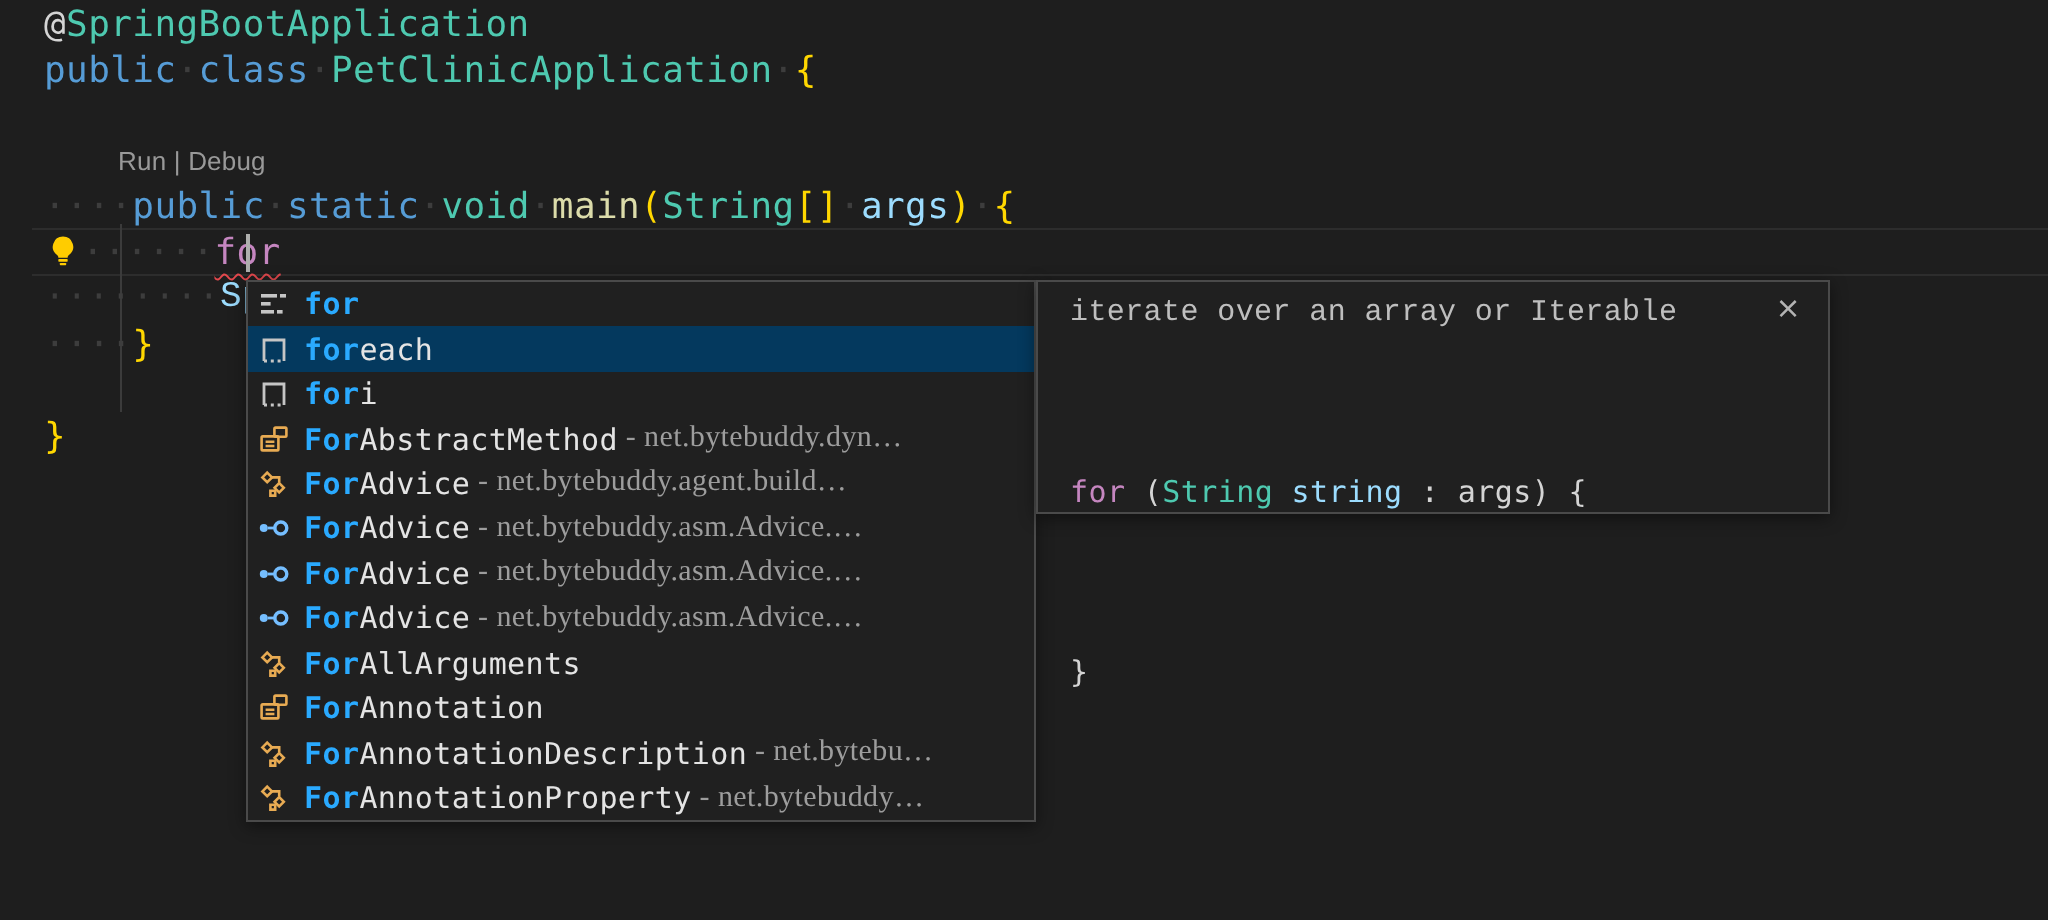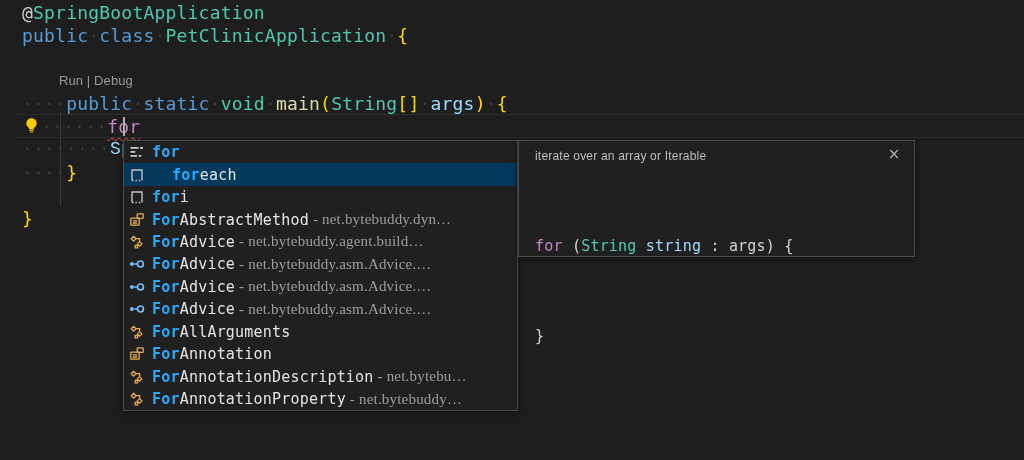--- a/index.html
+++ b/index.html
@@ -33,39 +33,39 @@
   .lightbulb{position:absolute;left:23px;top:117px;width:17px;height:17px;
     color:var(--c-lightbulb,#fc0);cursor:pointer;}
   .lightbulb svg{width:100%;height:100%;display:block;}
 
   
   .suggest{position:absolute;left:123px;top:140px;width:395px;height:271px;
     background:var(--c-widget-bg,#202020);border:1px solid var(--c-widget-border,#454545);
     box-shadow:0 2px 8px rgba(0,0,0,.45);overflow:hidden;}
   .suggest-row{display:flex;align-items:center;height:22.45px;padding-left:5px;
     white-space:pre;overflow:hidden;cursor:pointer;}
-  .suggest-row.selected{background:var(--c-selected-row-bg,#04395e);gap:20px;}
+  .suggest-row.selected{background:var(--c-selected-row-bg,#04395e);}
   .s-icon{flex:0 0 16px;width:16px;height:16px;margin-right:7px;}
   .s-icon svg{width:16px;height:16px;display:block;}
   .ic-keyword{color:var(--c-icon-gray,#c5c5c5);}
   .ic-snippet{color:var(--c-icon-gray,#c5c5c5);}
   .ic-class,.ic-enum{color:var(--c-icon-orange,#e8ab53);}
   .ic-interface{color:var(--c-icon-blue,#75beff);}
   .s-label{font-family:"DejaVu Sans Mono","Liberation Mono",monospace;
     font-size:15px;letter-spacing:0.2px;color:var(--c-row-text,#e4e4e4);}
   .s-match{color:var(--c-match-blue,#2aaaff);font-weight:bold;}
   .s-detail{font-family:Liberation Serif, serif;
     font-size:15px;letter-spacing:0.2px;color:var(--c-row-detail,#9d9d9d);}
 
   
   .docs{position:absolute;left:518px;top:140px;width:397px;height:117px;
     background:var(--c-widget-bg,#202020);border:1px solid var(--c-widget-border,#454545);
     box-shadow:0 2px 8px rgba(0,0,0,.45);padding:5px 16px;}
-  .docs-desc{font-family:Liberation Sans, sans-serif;
-    font-size:12px;line-height:21px;letter-spacing:0.2px;color:var(--tk-desc,#bebebe);
+  .docs-desc{font-family:Liberation Mono, monospace;
+    font-size:15px;line-height:21px;letter-spacing:0.2px;color:var(--tk-desc,#bebebe);
     white-space:pre;}
   .docs-code .code-row{position:static;font-family:"DejaVu Sans Mono","Liberation Mono",monospace;
     font-size:15px;line-height:21px;letter-spacing:0.2px;white-space:pre;min-height:21px;
     color:var(--tk-plain);margin-top:24px;}
   .docs-close{position:absolute;top:4px;right:11px;width:18px;height:18px;
     color:var(--c-close,#b3b3b3);font-size:15px;line-height:18px;text-align:center;
     cursor:pointer;font-family:"DejaVu Sans",sans-serif;}
 </style>
 </head>
 <body>

